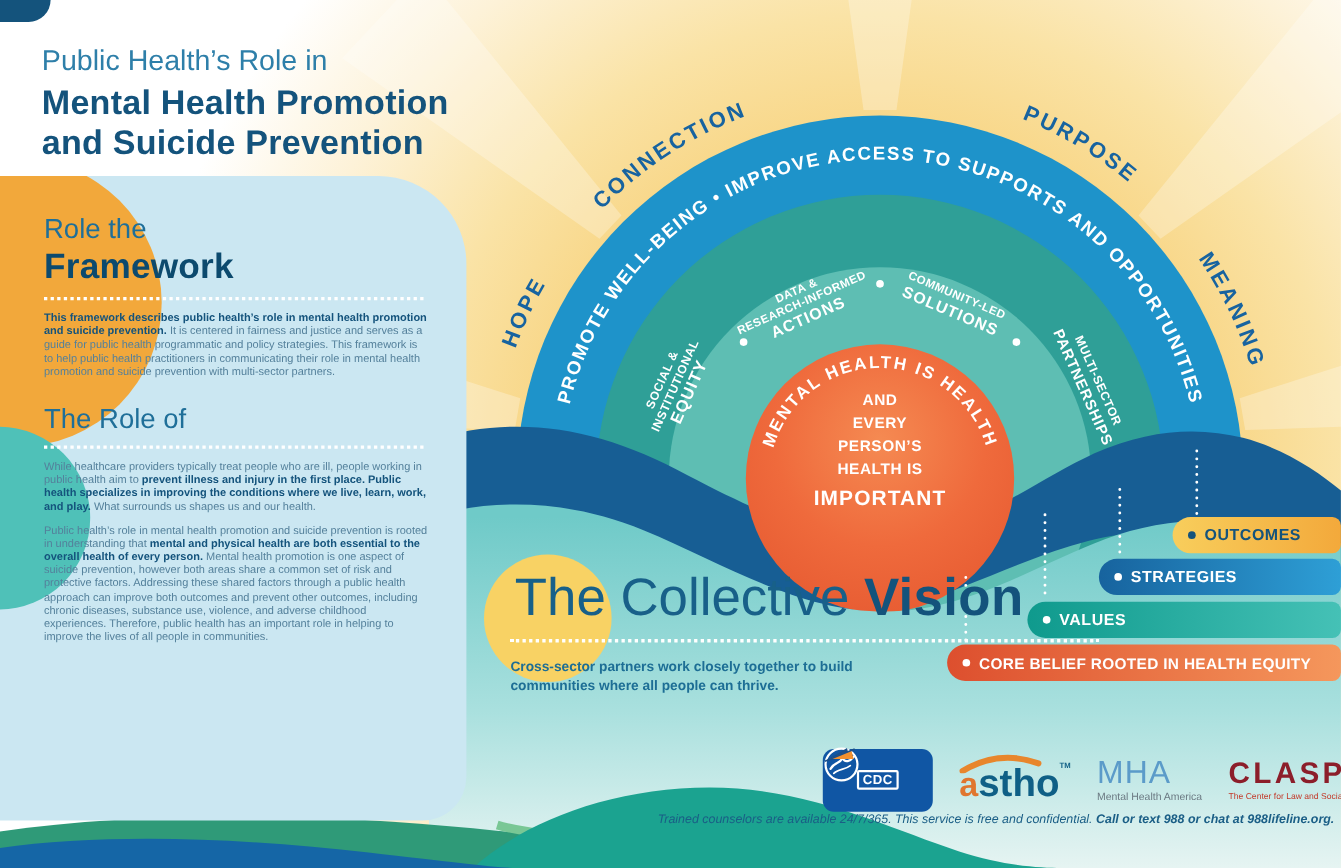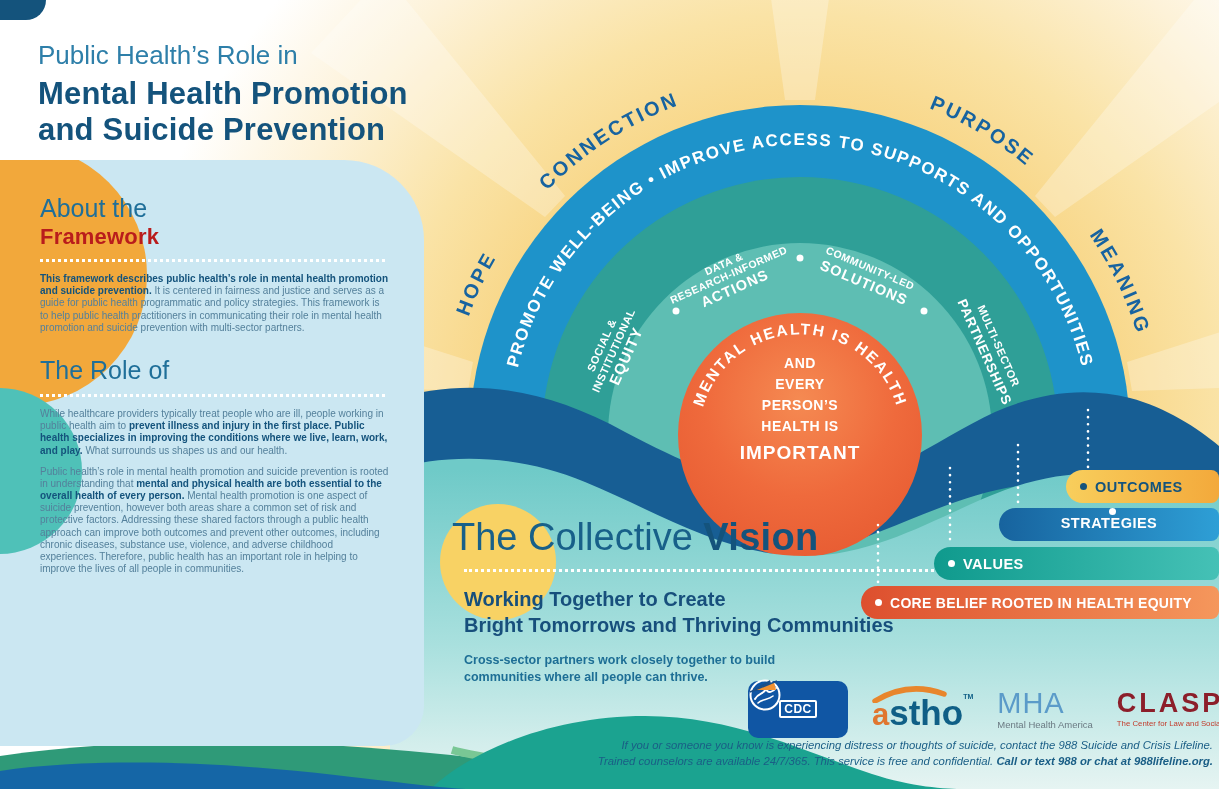--- a/index.html
+++ b/index.html
@@ -18,44 +18,44 @@
   .title .t-bold{font-size:31px;line-height:1.16;font-weight:700;color:#14537C;letter-spacing:.2px;}
 
   
   .panel{position:absolute;left:0;top:160px;width:424px;height:586px;background:#CBE7F2;
          border-radius:0 80px 40px 0;overflow:hidden;}
   .circle{position:absolute;border-radius:50%;}
   .c-orange{left:-115px;top:-16px;width:262px;height:262px;background:#F2A83B;}
   .c-teal{left:-84px;top:228px;width:166px;height:166px;background:#4FC1B8;}
   .p-inner{position:absolute;left:40px;top:0;width:350px;}
   .h-light{font-size:25px;color:#1F6F99;font-weight:400;}
-  .h-bold{font-size:22px;font-weight:800;color:#b91c1c;letter-spacing:.2px;margin-top:1px;}
+  .h-bold{font-size:32px;font-weight:800;color:#0c4a6e;letter-spacing:.2px;margin-top:1px;}
   .dots{border-bottom:3px dotted #ffffff;margin:9px 0 11px 0;width:345px;}
   .body-txt{font-size:10px;line-height:1.22;color:#54809B;margin:0 0 9px 0;}
   .body-txt b{color:#14537C;}
   .blk-about{margin-top:34px;}
   .blk-role{margin-top:22px;}
 
   
   .vision{position:absolute;left:452px;top:516px;width:560px;}
   .v-circle{left:-12px;top:-12px;width:116px;height:116px;background:#F8D264;}
-  .v-head{position:relative;font-size:38px;color:#186089;margin-left:0;}
+  .v-head{position:relative;font-size:48px;color:#186089;margin-left:16px;}
   .v-head .vh-light{font-weight:400;}
   .v-head .vh-bold{font-weight:800;color:#14537C;letter-spacing:.3px;}
   .v-dots{position:relative;border-bottom:3px dotted #ffffff;width:535px;margin:10px 0 14px 12px;}
   .v-sub{position:relative;font-size:20px;font-weight:800;color:#174F7C;line-height:1.3;margin-left:12px;}
   .v-body{position:relative;font-size:12.5px;font-weight:700;color:#1D6E95;line-height:1.35;
           width:345px;margin:14px 0 0 12px;}
 
   
   .bar{position:absolute;height:33px;display:flex;align-items:center;color:#ffffff;
        font-weight:800;font-size:14.5px;letter-spacing:.5px;border-radius:17px 8px 8px 17px;}
   .bar .b-dot{width:7px;height:7px;border-radius:50%;background:currentColor;margin:0 8px 0 14px;flex:0 0 auto;}
   .bar-outcomes{left:1066px;top:470px;width:153px;background:linear-gradient(90deg,#F8CE5C,#F3A93B);color:#14537C;}
-  .bar-strategies{left:999px;top:508px;width:220px;background:linear-gradient(90deg,#17639E,#2E9FD6);flex-direction:column;}
+  .bar-strategies{left:999px;top:508px;width:220px;background:linear-gradient(90deg,#17639E,#2E9FD6);}
   .bar-values{left:934px;top:547px;width:285px;background:linear-gradient(90deg,#0F9A8D,#45C1B6);}
   .bar-core{left:861px;top:586px;width:358px;background:linear-gradient(90deg,#DD4F2E,#F5975C);font-size:14px;letter-spacing:.3px;}
 
   
   .logos{position:absolute;left:748px;top:678px;width:470px;height:62px;display:flex;
          align-items:center;gap:24px;}
   .cdc-box{width:100px;height:57px;background:#1056A4;border-radius:10px;display:flex;
            align-items:center;justify-content:center;gap:6px;flex:0 0 auto;}
   .cdc-txt{color:#fff;font-weight:800;font-size:12px;border:2px solid #fff;border-radius:2px;
            padding:0 3px;letter-spacing:.5px;}
@@ -193,45 +193,41 @@
   <header class="title">
     <div class="t-light">Public Health’s Role in</div>
     <div class="t-bold">Mental Health Promotion and Suicide Prevention</div>
   </header>
 
   <section class="panel">
     <div class="circle c-orange"></div>
     <div class="circle c-teal"></div>
     <div class="p-inner">
       <div class="blk-about">
-        <div class="h-light">About the</div>
+        <div class="h-light">Role the</div>
         <div class="h-bold">Framework</div>
         <div class="dots"></div>
         <p class="body-txt"><b>This framework describes public health’s role in mental health promotion and suicide prevention.</b><span> It is centered in fairness and justice and serves as a guide for public health programmatic and policy strategies. This framework is to help public health practitioners in communicating their role in mental health promotion and suicide prevention with multi-sector partners.</span></p>
       </div>
       <div class="blk-role">
         <div class="h-light">The Role of</div>
         <div class="dots"></div>
         <p class="body-txt"><span>While healthcare providers typically treat people who are ill, people working in public health aim to </span><b>prevent illness and injury in the first place. Public health specializes in improving the conditions where we live, learn, work, and play.</b><span> What surrounds us shapes us and our health.</span></p>
         <p class="body-txt"><span>Public health’s role in mental health promotion and suicide prevention is rooted in understanding that </span><b>mental and physical health are both essential to the overall health of every person.</b><span> Mental health promotion is one aspect of suicide prevention, however both areas share a common set of risk and protective factors. Addressing these shared factors through a public health approach can improve both outcomes and prevent other outcomes, including chronic diseases, substance use, violence, and adverse childhood experiences. Therefore, public health has an important role in helping to improve the lives of all people in communities.</span></p>
       </div>
     </div>
   </section>
 
   <section class="vision">
     <div class="circle v-circle"></div>
     <div class="v-head">
       <span class="vh-light">The Collective</span>
       <span class="vh-bold">Vision</span>
     </div>
     <div class="v-dots"></div>
-    <div class="v-sub">
-      <div>Working Together to Create</div>
-      <div>Bright Tomorrows and Thriving Communities</div>
-    </div>
     <div class="v-body">Cross-sector partners work closely together to build communities where all people can thrive.</div>
   </section>
 
   <div class="bar bar-outcomes">
     <span class="b-dot"></span>
     <span>OUTCOMES</span>
   </div>
   <div class="bar bar-strategies">
     <span class="b-dot"></span>
     <span>STRATEGIES</span>
@@ -271,17 +267,16 @@
       </div>
       <div class="mha-sub">Mental Health America</div>
     </div>
     <div class="clasp">
       <div class="clasp-txt">CLASP</div>
       <div class="clasp-sub">The Center for Law and Social Policy</div>
     </div>
   </div>
 
   <div class="footer">
-    <div>If you or someone you know is experiencing distress or thoughts of suicide, contact the 988 Suicide and Crisis Lifeline.</div>
     <div><span>Trained counselors are available 24/7/365. This service is free and confidential. </span><b>Call or text 988 or chat at 988lifeline.org.</b></div>
   </div>
 
 </div>
 
 </body></html>

